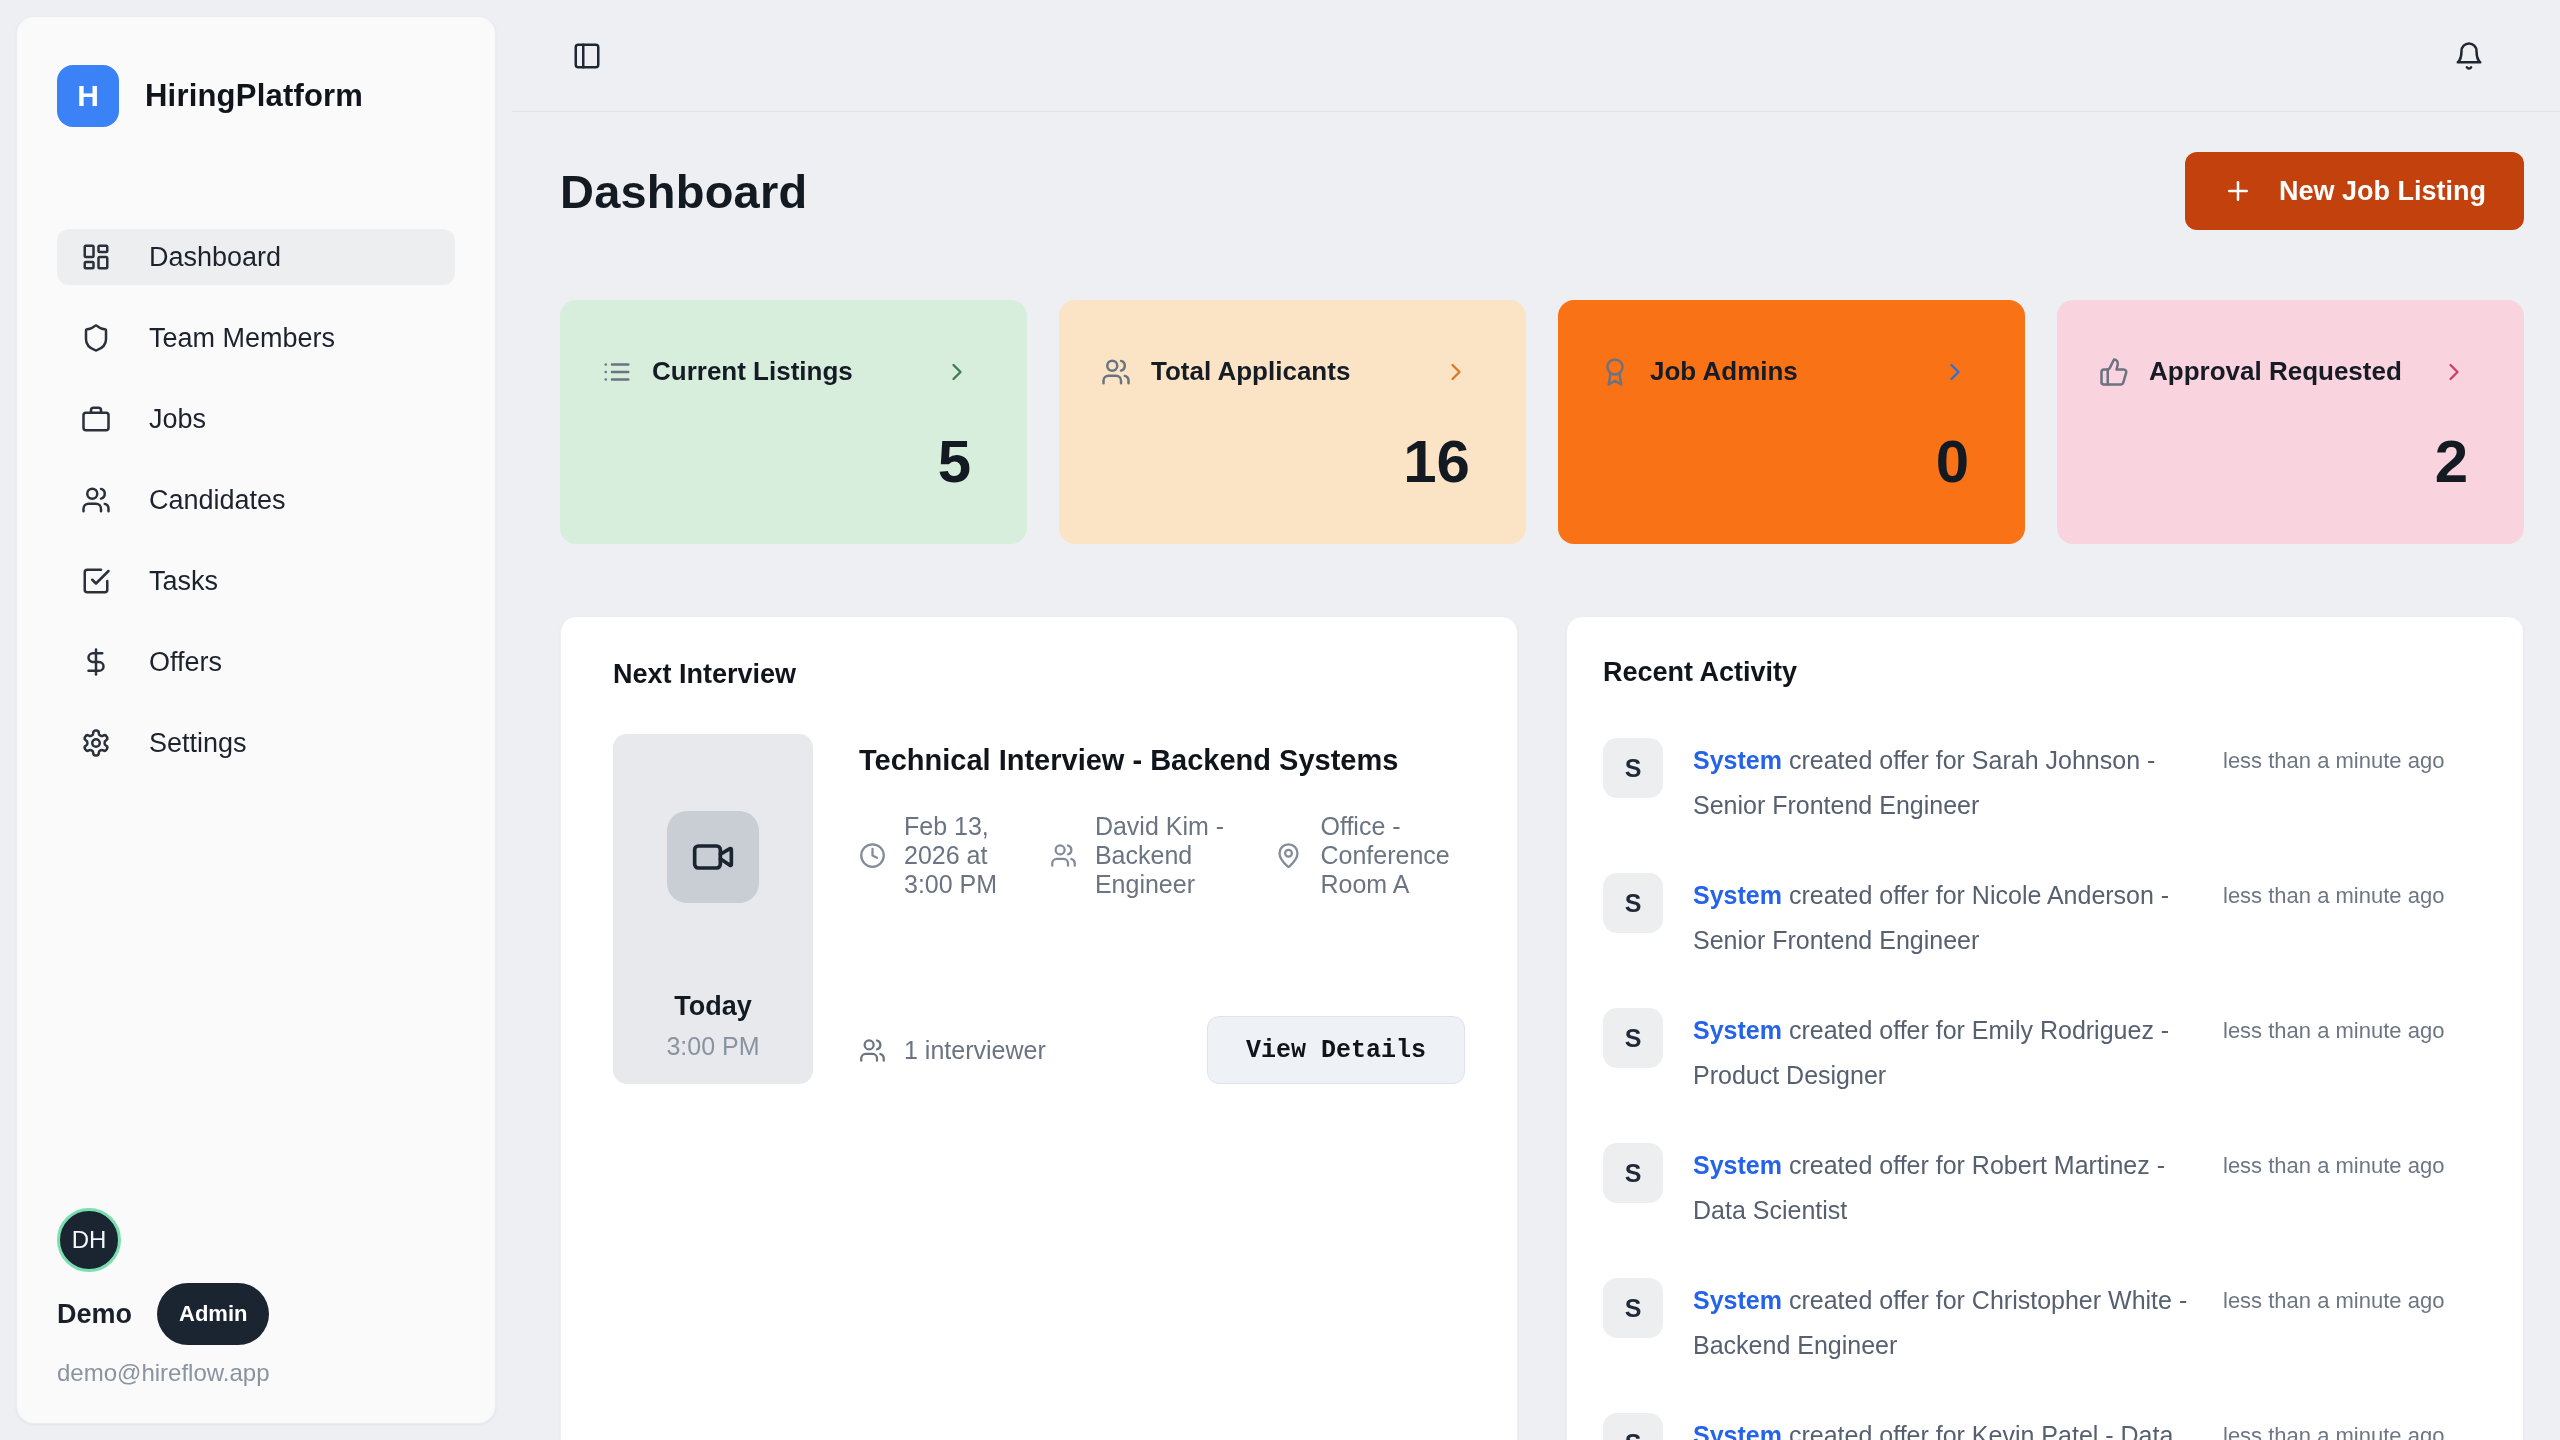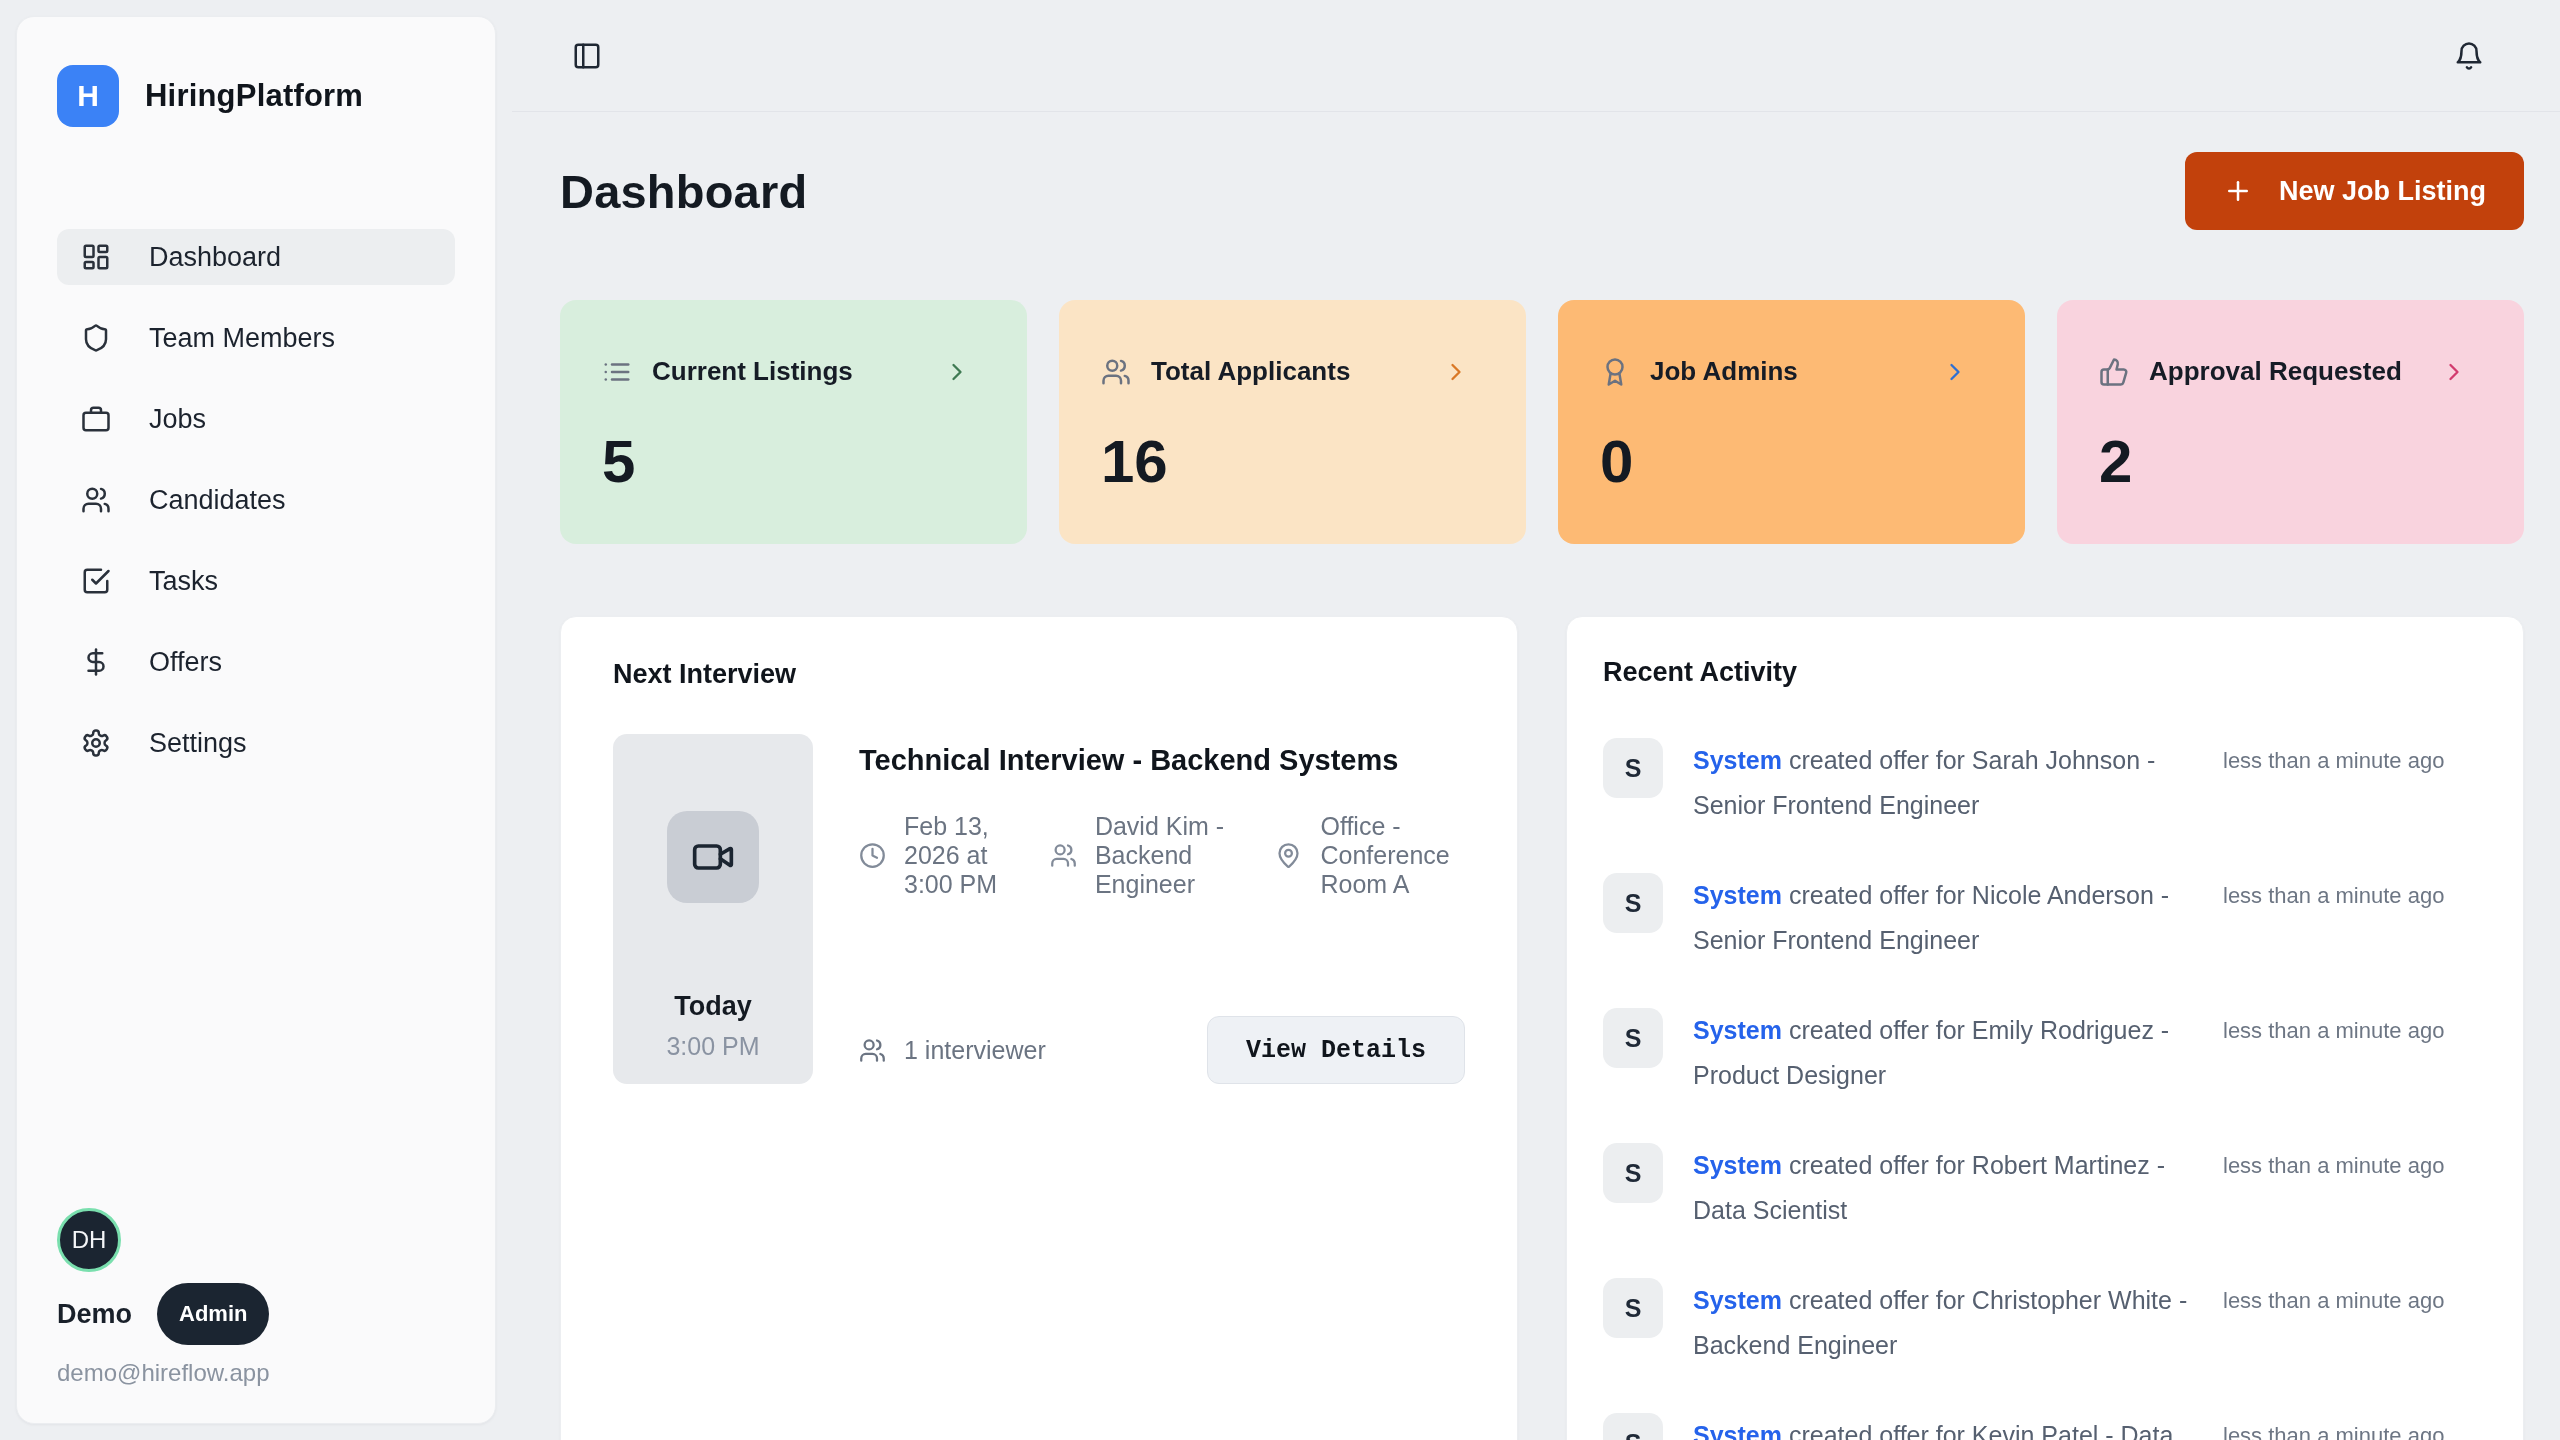--- a/index.html
+++ b/index.html
@@ -63,21 +63,21 @@
   .content { padding:0 36px 0 48px; }
   .page-head { margin-top:40px; display:flex; align-items:center; justify-content:space-between; }
   .page-title { font-size:47px; font-weight:800; color:#141a22; letter-spacing:.2px; }
   .primary-btn {
     display:flex; align-items:center; gap:26px;
     background:#c2410c; color:#fff; border:none; border-radius:12px;
     padding:0 38px; height:78px; font-size:27px; font-weight:600;
     font-family:"Liberation Sans", sans-serif; cursor:pointer;
   }
 
-  .stats-row { margin-top:70px; display:grid; grid-template-columns:repeat(4,1fr); gap:32px; }
+  .stats-row { margin-top:70px; display:grid; grid-template-columns:repeat(4,1fr); gap:32px;text-align:right; }
   .stat-card { border-radius:16px; height:244px; padding:56px 56px 0 42px; cursor:pointer; }
   .stat-head { display:flex; align-items:center; }
   .stat-head .ic { color:#6b7280; }
   .stat-label { font-size:26px; font-weight:600; color:#161c26; margin-left:20px; }
   .stat-chev { margin-left:auto; }
   .stat-value { font-size:60px; font-weight:700; color:#141a22; margin-top:40px; }
 
   .cards-row { margin-top:72px; display:grid; grid-template-columns:1fr 1fr; gap:48px; min-height:830px; }
   .panel-card {
     background:#fff; border:1px solid #eceef1; border-radius:16px;
@@ -281,21 +281,21 @@
             </span>
             <span class="stat-label">Total Applicants</span>
             <span class="stat-chev ic" style="color:#d97826">
               <svg width="28" height="28" viewBox="0 0 24 24" fill="none" stroke="currentColor" stroke-width="2" stroke-linecap="round" stroke-linejoin="round">
                 <path d="M9 18l6-6-6-6"></path>
               </svg>
             </span>
           </div>
           <div class="stat-value">16</div>
         </div>
-        <div class="stat-card" style="background: #fdba74;">
+        <div class="stat-card" style="background: #f97316;">
           <div class="stat-head">
             <span class="ic">
               <svg width="30" height="30" viewBox="0 0 24 24" fill="none" stroke="currentColor" stroke-width="2" stroke-linecap="round" stroke-linejoin="round">
                 <circle cx="12" cy="8" r="6"></circle>
                 <path d="M15.477 12.89 17 22l-5-3-5 3 1.523-9.11"></path>
               </svg>
             </span>
             <span class="stat-label">Job Admins</span>
             <span class="stat-chev ic" style="color:#2e6fd2">
               <svg width="28" height="28" viewBox="0 0 24 24" fill="none" stroke="currentColor" stroke-width="2" stroke-linecap="round" stroke-linejoin="round">

